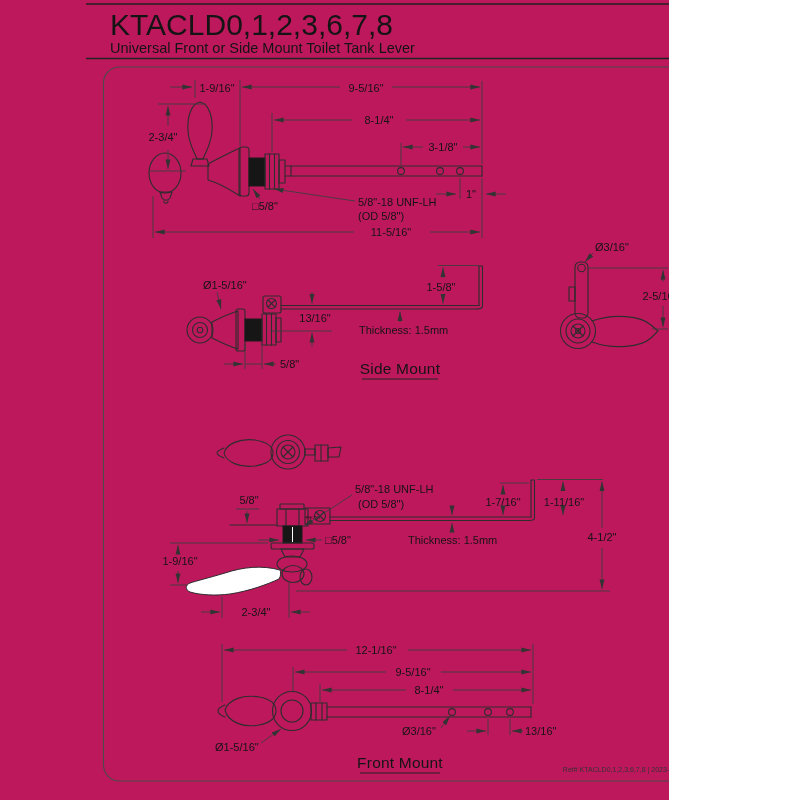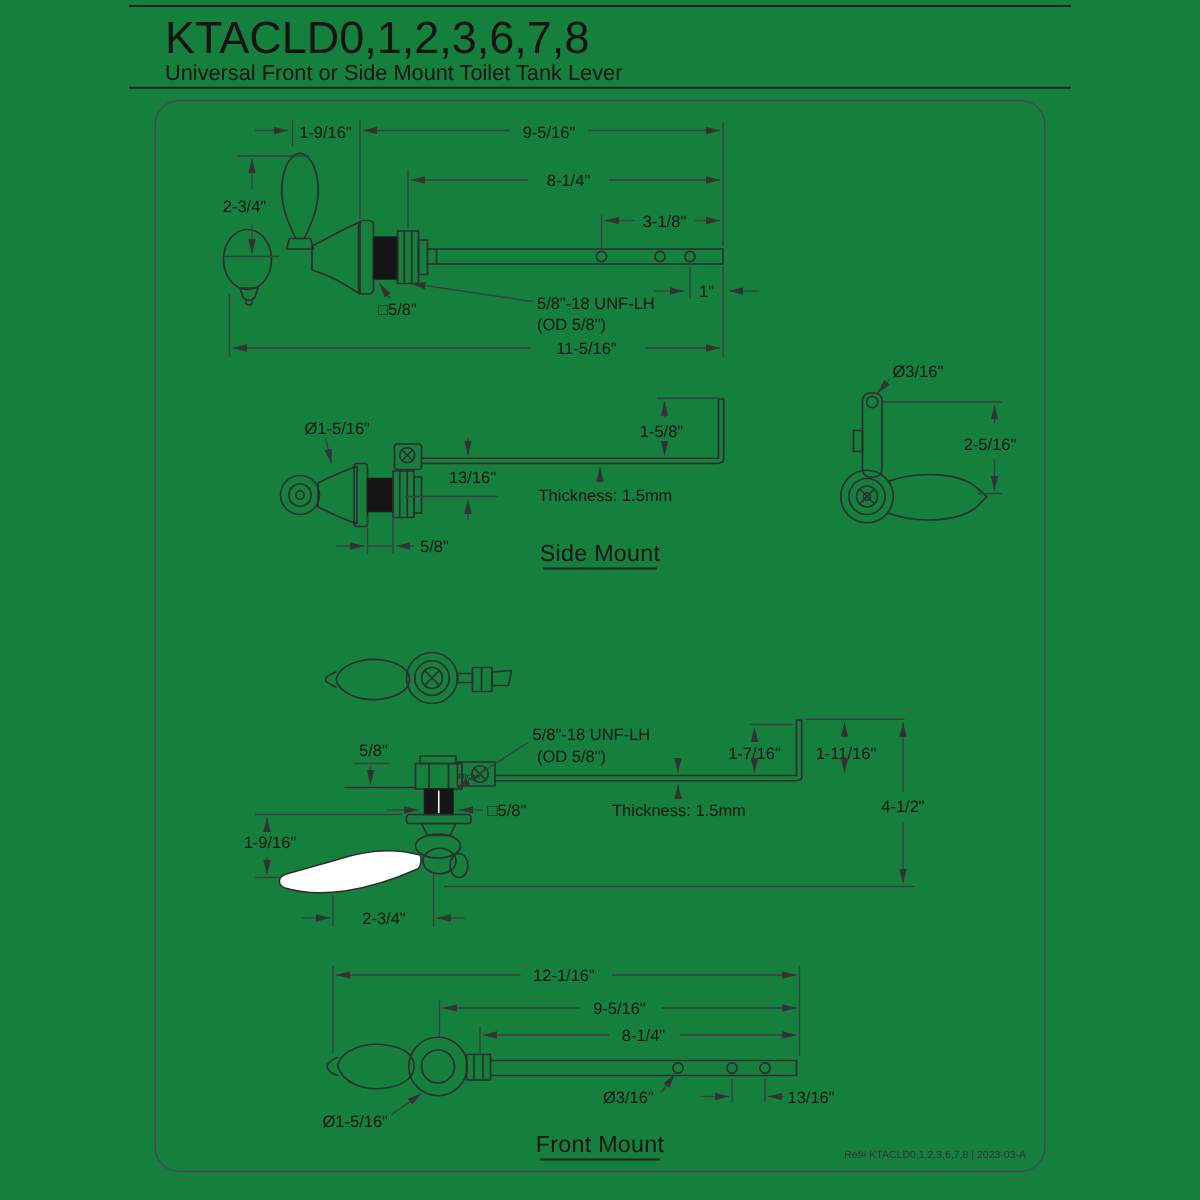--- a/index.html
+++ b/index.html
@@ -1,16 +1,16 @@
 <!DOCTYPE html>
 <html><head>
 <meta charset="utf-8">
 <style>
   html,body{margin:0;padding:0;background:#fff;}
-  .stage{position:relative;width:800px;height:800px;background:#15803d;overflow:hidden;
+  .stage{position:relative;width:669px;height:800px;background:#be185d;overflow:hidden;
          font-family:"Liberation Sans",sans-serif;}
   svg text{font-family:"Liberation Sans",sans-serif;fill:#141414;}
   .part{stroke:#2d2d2d;stroke-width:1.1;fill:none;stroke-linejoin:round;stroke-linecap:round;}
   .partfill{stroke:#2d2d2d;stroke-width:1;fill:#fff;}
   .blackfill{stroke:#1a1a1a;stroke-width:1;fill:#161616;}
   .dim{stroke:#3d3d3d;stroke-width:0.9;fill:none;stroke-linecap:butt;}
   .rule{stroke:#222;stroke-width:1.4;}
   .border{stroke:#4a4a4a;stroke-width:1.1;fill:none;}
   .dimtxt{font-size:11px;}
   .lbltxt{font-size:11px;}

